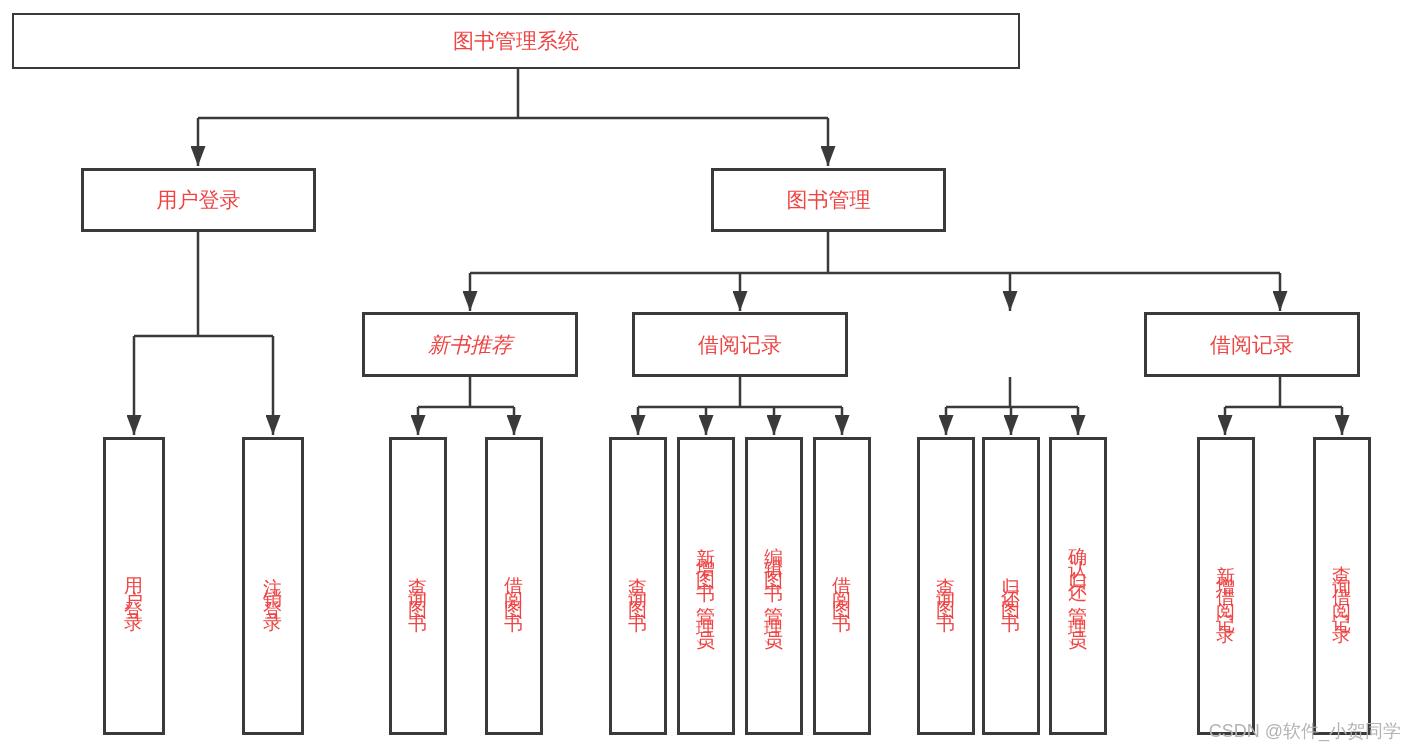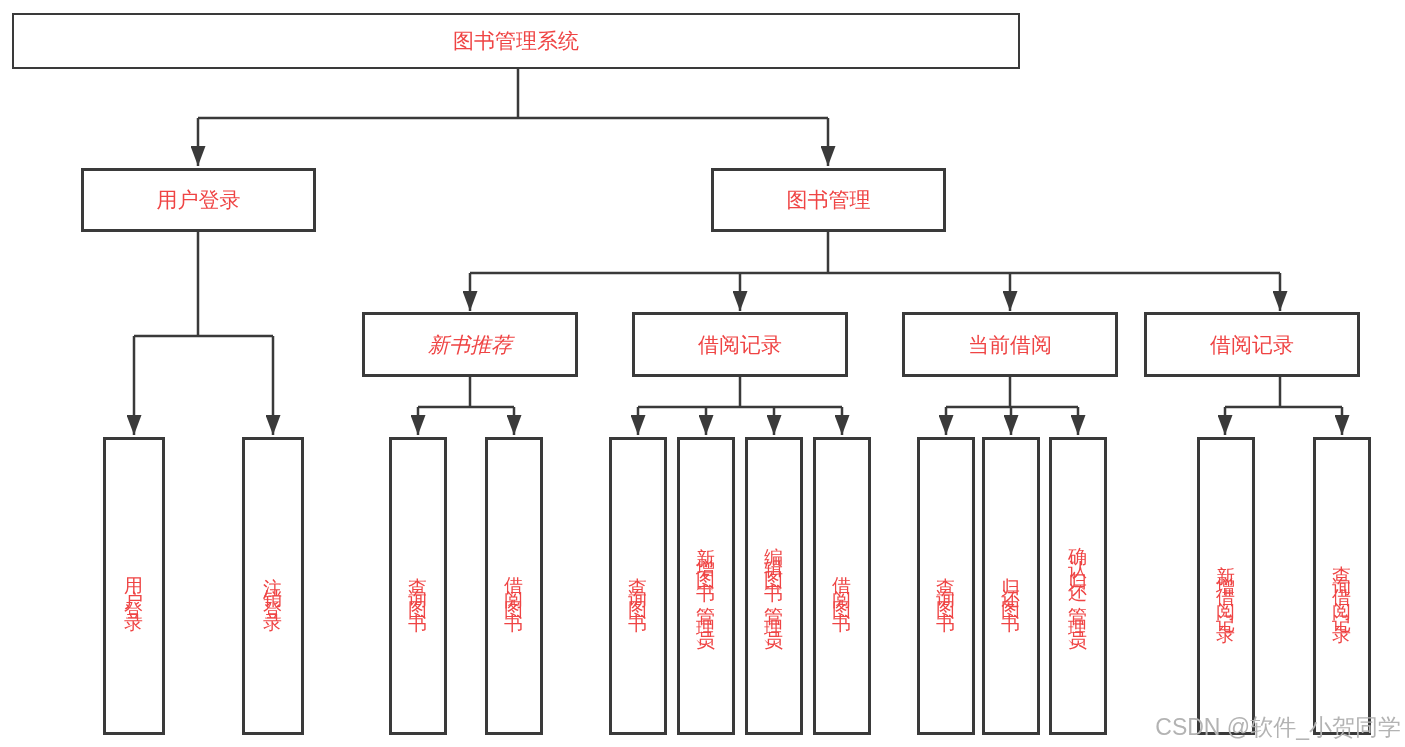--- a/index.html
+++ b/index.html
@@ -45,21 +45,21 @@
     line-height: 1;
     white-space: nowrap;
   }
   .leaf {
     overflow: hidden;
   }
   .watermark {
     position: absolute;
     right: 4px;
     bottom: 4px;
-    font-size: 23px;
+    font-size: 18px;
     color: #b3b3b3;
     z-index: 5;
     white-space: nowrap;
   }
 </style>
 </head>
 <body>
 
 <div id="stage">
 
@@ -130,23 +130,20 @@
   <div class="box" style="left:711px; top:168px; width:235px; height:64px;">
     <span class="lbl">图书管理</span>
   </div>
 
   <div class="box" style="left:362px; top:312px; width:216px; height:65px;font-style:italic;">
     <span class="lbl">新书推荐</span>
   </div>
   <div class="box" style="left:632px; top:312px; width:216px; height:65px;">
     <span class="lbl">借阅记录</span>
   </div>
-  <div class="box" style="left:902px; top:312px; width:216px; height:65px;">
-    <span class="lbl">当前借阅</span>
-  </div>
   <div class="box" style="left:1144px; top:312px; width:216px; height:65px;">
     <span class="lbl">借阅记录</span>
   </div>
 
   <div class="box leaf" style="left:103px; top:437px; width:62px; height:298px;">
     <span class="lbl">用户登录</span>
   </div>
   <div class="box leaf" style="left:242px; top:437px; width:62px; height:298px;">
     <span class="lbl">注销登录</span>
   </div>

